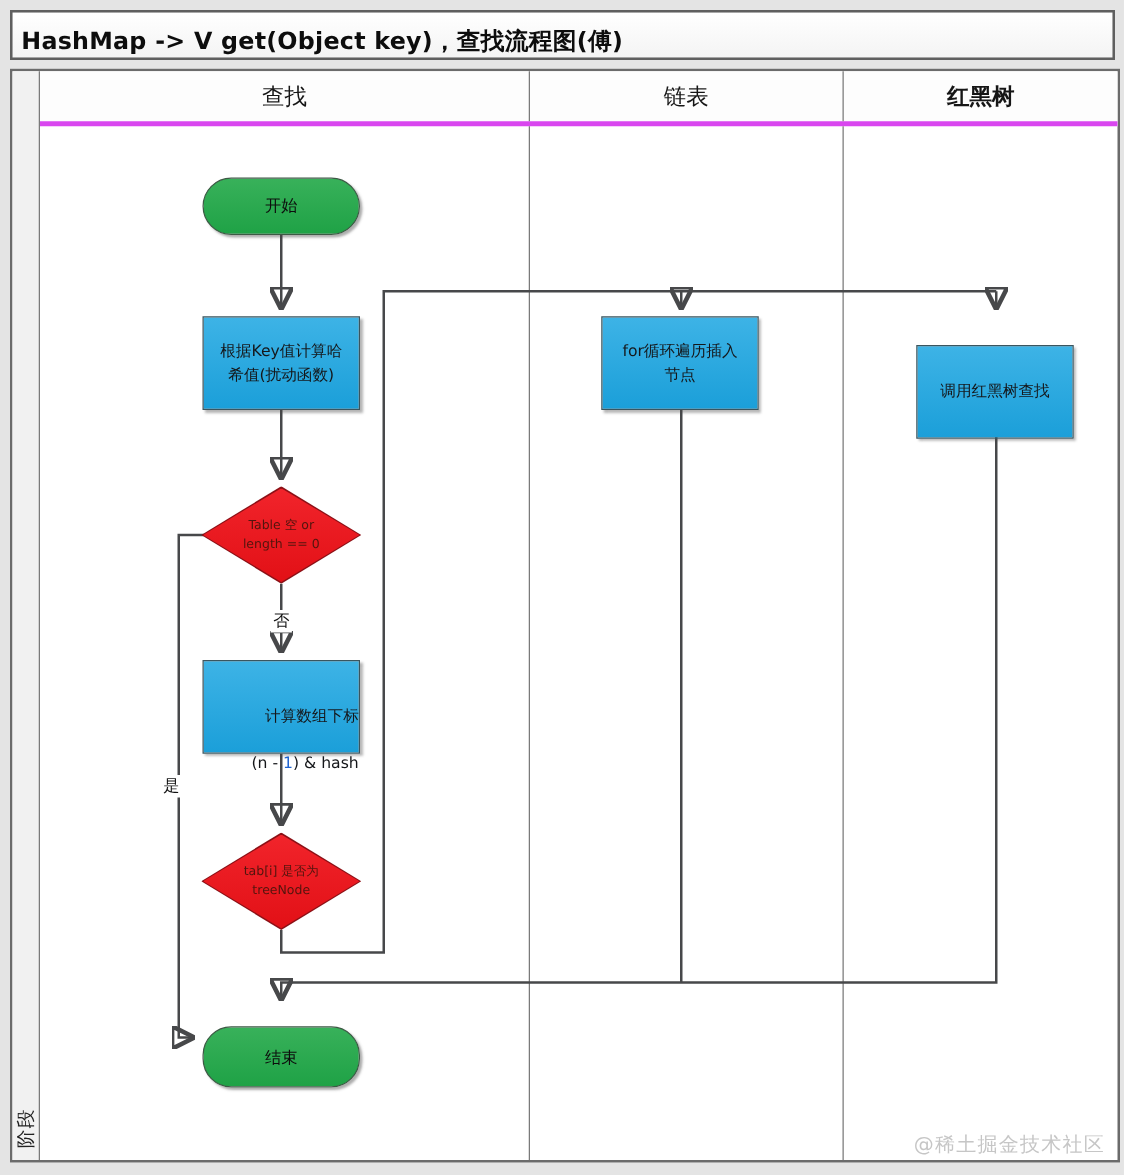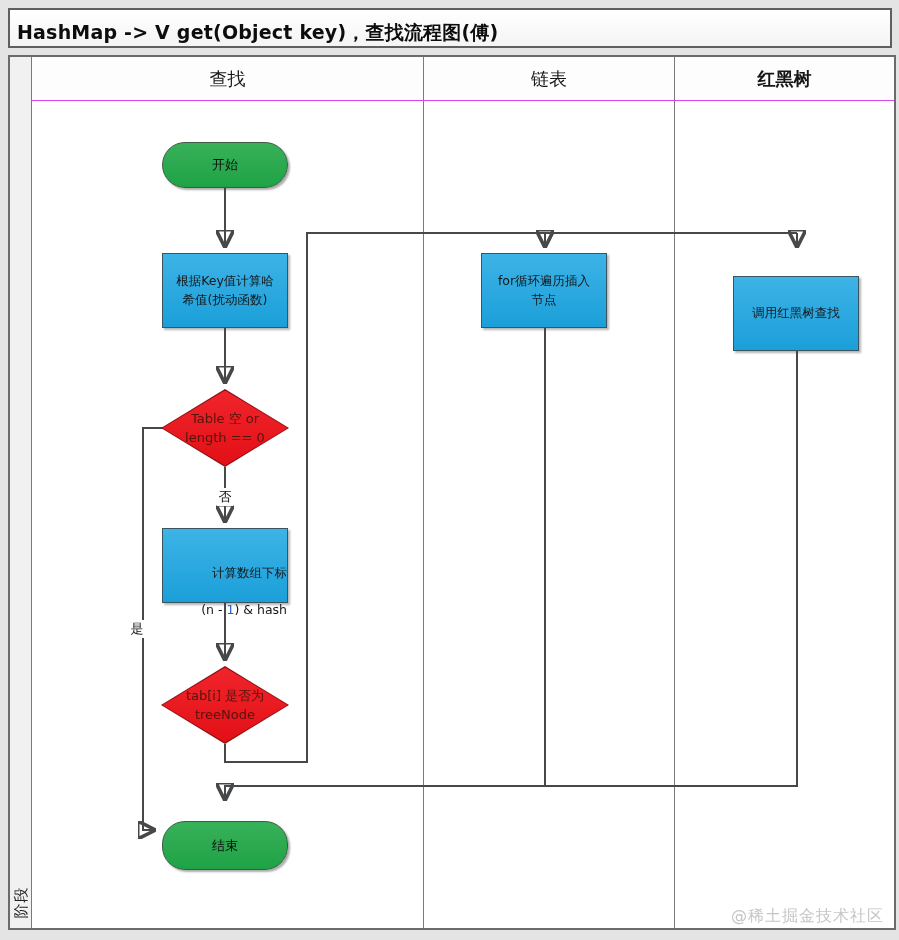--- a/index.html
+++ b/index.html
@@ -27,21 +27,21 @@
   .stage-label-wrap {
     position:absolute; left:0; top:815px; width:22px; height:60px;
     display:flex; align-items:center; justify-content:center;
   }
   .stage-label-wrap span {
     transform:rotate(-90deg); white-space:nowrap; font-size:15px; color:#222;
     letter-spacing:1px;
   }
   .lane-header {
     position:absolute; left:22px; top:0; right:0; height:44px;
-    display:flex; border-bottom:1px solid #d946ef; background:#fdfdfd;
+    display:flex; border-bottom:4px solid #d946ef; background:#fdfdfd;
   }
   .lane-header .cell {
     display:flex; align-items:center; justify-content:center;
     font-size:18px; color:#161616;
   }
   .lane-header .cell + .cell { border-left:1px solid #7a7a7a; }
   .c1 { width:391px; } .c2 { width:251px; } .c3 { flex:1;font-weight:bold; }
   .vline { position:absolute; top:44px; bottom:0; width:1px; background:#7a7a7a; }
   .vl1 { left:413px; } .vl2 { left:664px; }
 
@@ -67,21 +67,21 @@
   .diamond-outer {
     position:absolute; width:128px; height:78px; z-index:3;
     clip-path:polygon(50% 0,100% 50%,50% 100%,0 50%);
     background:#8c1016; filter:drop-shadow(2px 2px 2px rgba(70,70,70,.5));
   }
   .diamond-inner {
     position:absolute; inset:1.5px;
     clip-path:polygon(50% 0,100% 50%,50% 100%,0 50%);
     background:linear-gradient(180deg,#f1242b 0%,#e21016 100%);
     display:flex; align-items:center; justify-content:center; text-align:center;
-    color:#53150e; font-size:13px; line-height:1.5; white-space:pre-line;
+    color:#53150e; font-size:10px; line-height:1.5; white-space:pre-line;
   }
   .num-blue { color:#1e63d0; }
   .edge-label {
     position:absolute; transform:translate(-50%,-50%); z-index:4;
     background:#ffffff; padding:0 2px; font-size:13px; color:#111;
   }
   .watermark {
     position:absolute; left:731px; top:906px; z-index:5;
     font-size:16px; color:#c6c6c6; letter-spacing:1px;
   }

